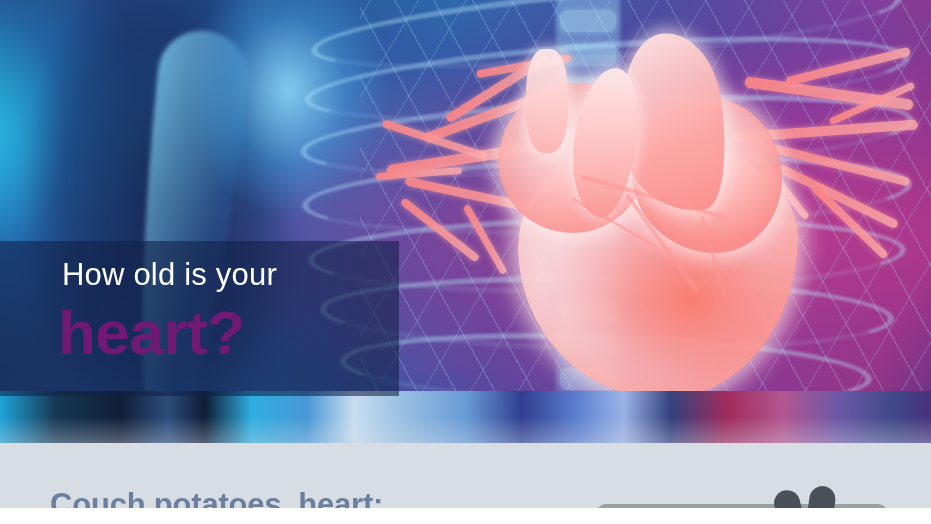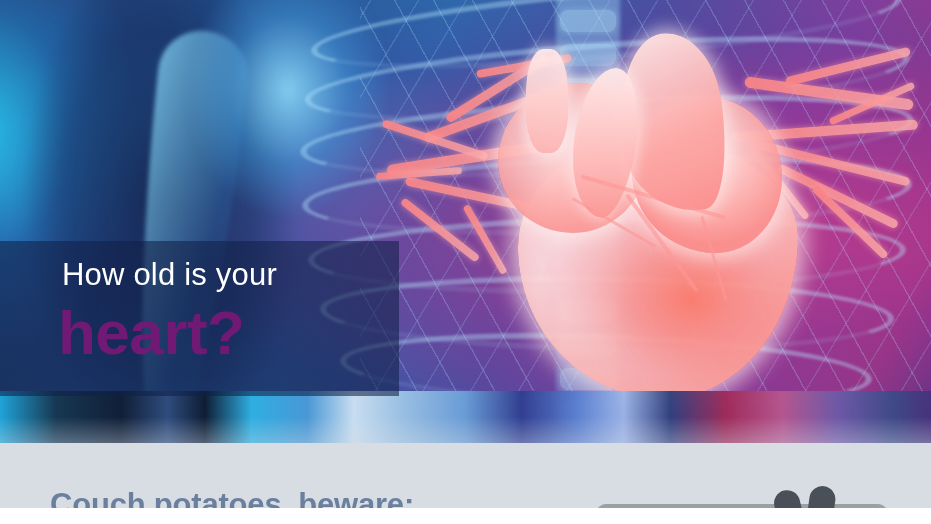--- a/index.html
+++ b/index.html
@@ -434,21 +434,21 @@
 
     <div class="hero-bottom-strip"></div>
     <div class="hero-bottom-fade"></div>
   </div>
 
   <div id="headline-band"></div>
   <div id="headline-kicker">How old is your</div>
   <div id="headline-main">heart?</div>
 
   <div id="lower-panel"></div>
-  <div id="lower-headline">Couch potatoes, beware:</div>
+  <div id="lower-headline">Couch potatoes, heart:</div>
 
   <div id="couch">
     <div class="couch-seat"></div>
     <div class="couch-arm-left"></div>
     <div class="couch-arm-right"></div>
     <div class="feet">
       <div class="foot a"></div>
       <div class="foot b"></div>
       <div class="foot-join"></div>
     </div>

